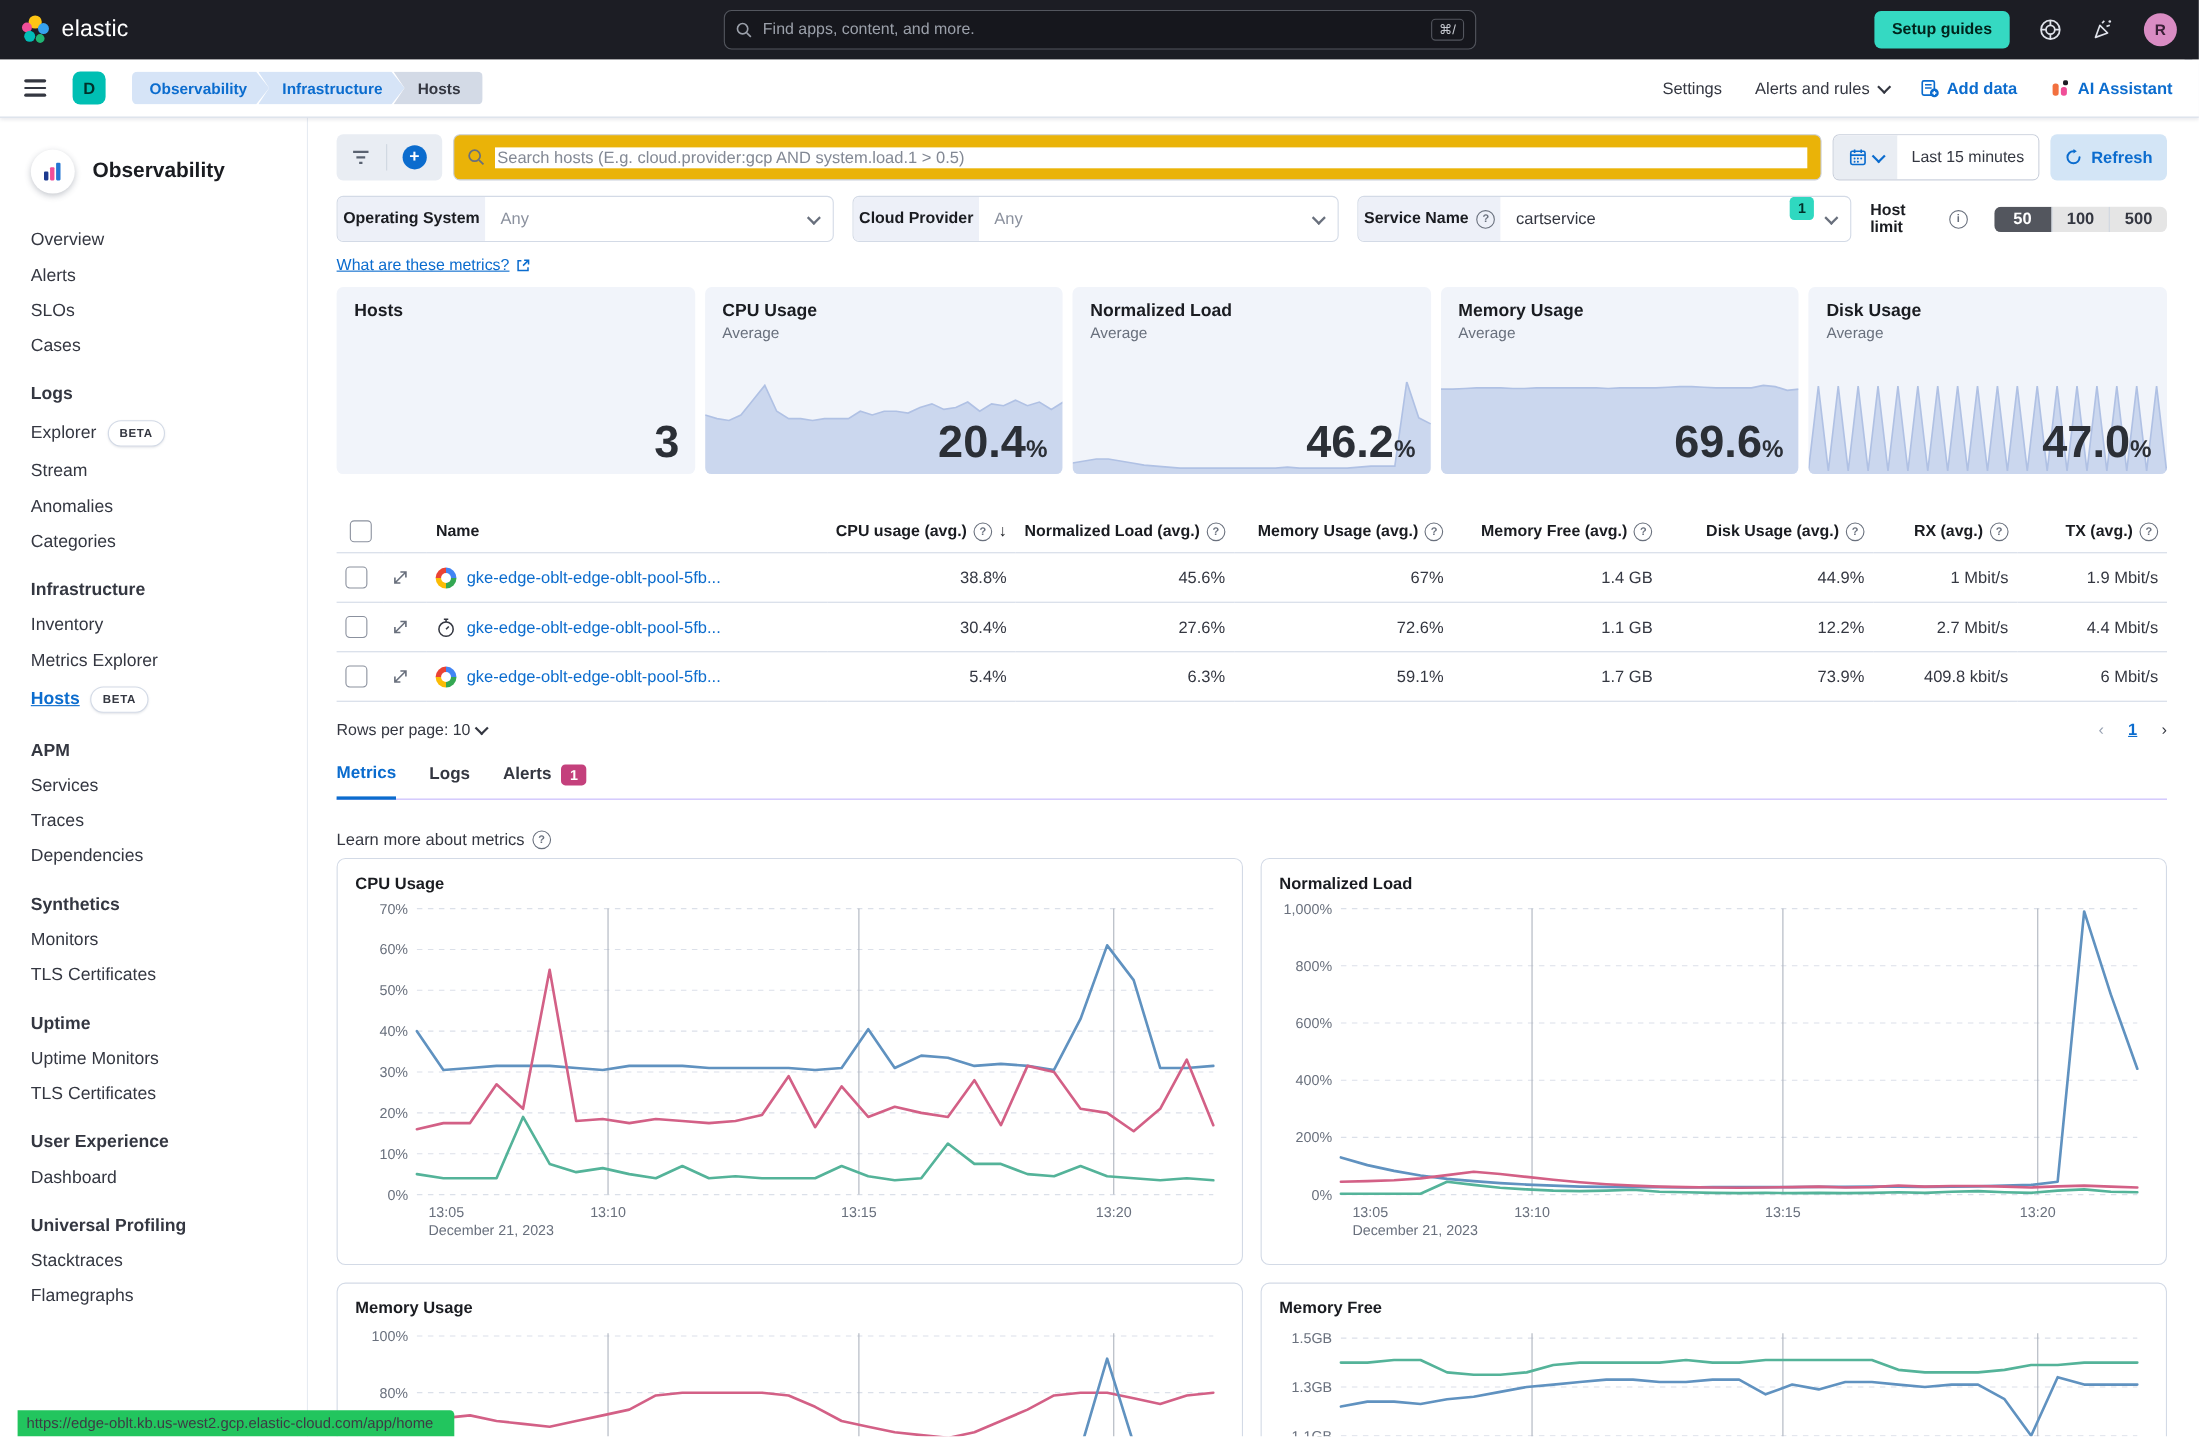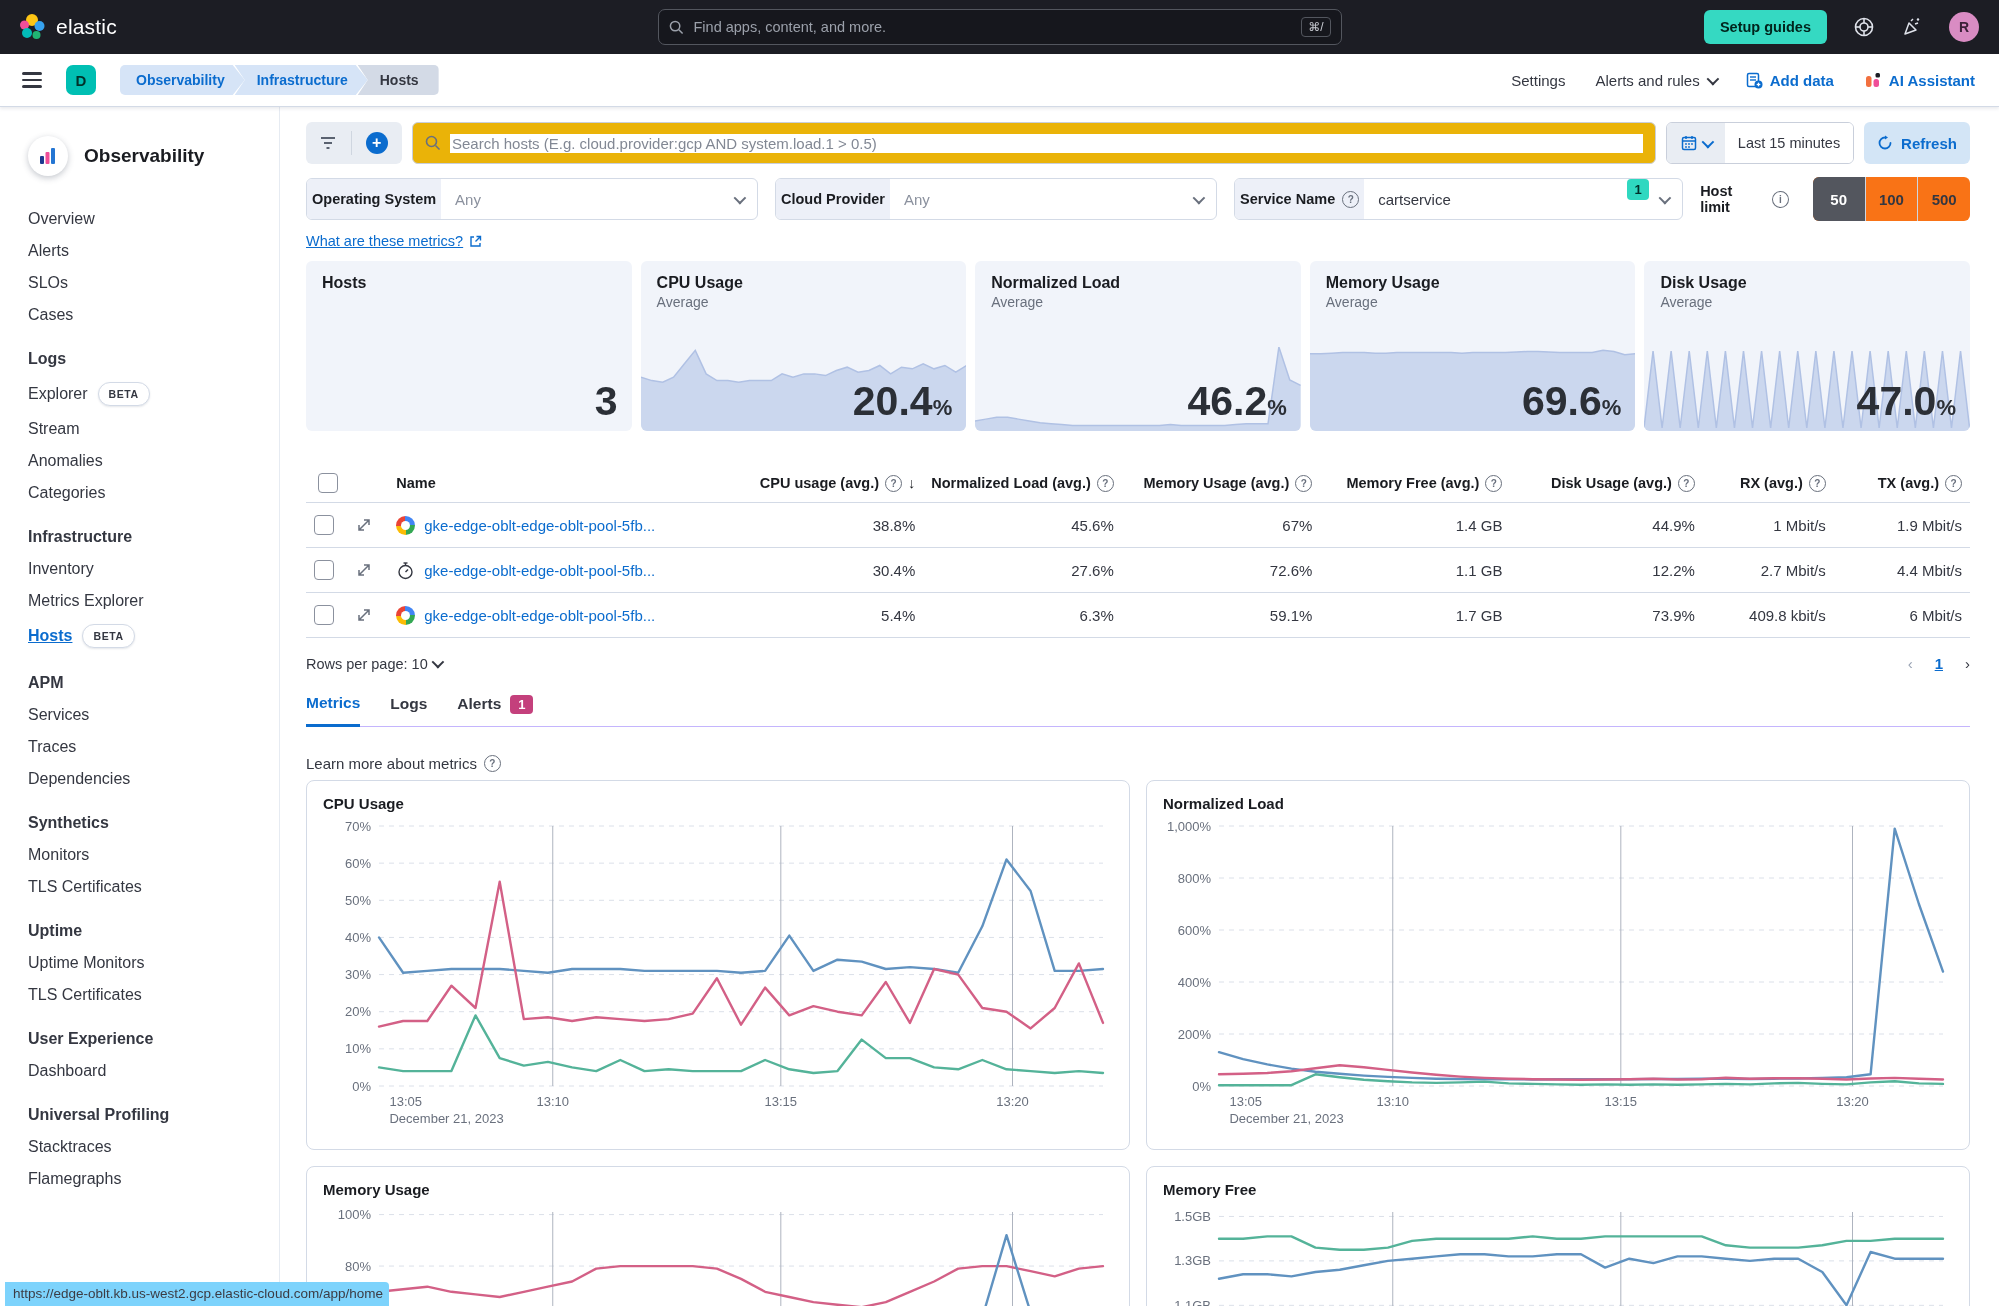--- a/index.html
+++ b/index.html
@@ -48,21 +48,21 @@
   .sb-logo{width:40px;height:40px;border-radius:50%;background:#fff;box-shadow:0 2px 6px rgba(60,70,90,.3);
       display:flex;align-items:center;justify-content:center}
   .sb-title span{font-size:19px;font-weight:700;color:#1a1c21}
   .sb-section{margin-top:26px;font-size:16px;font-weight:700;color:#343741;margin-bottom:14px}
   .sb-item{font-size:16px;color:#343741;margin-bottom:14px;line-height:18px;display:flex;align-items:center;gap:10px}
   .sb-item.active .lbl{color:#0b6cce;font-weight:700;text-decoration:underline}
   .beta{border:1px solid #d3dae6;border-radius:12px;background:#fff;font-size:10.5px;font-weight:700;letter-spacing:.6px;
       padding:2px 10px;color:#343741;box-shadow:0 1px 2px rgba(120,130,150,.2)}
   .sb-thumb{position:absolute;top:8px;right:6px;width:7px;height:952px;background:#a8aeb9;border-radius:4px}
   .sb-close{position:absolute;left:48px;top:1140px;color:#4a7fd4;font-size:17px;font-weight:400}
-  .url-pill{position:absolute;left:5px;bottom:0;background:#7dd3fc;color:#3c3c44;font-size:13.5px;padding:4px 6px 5px 8px;
+  .url-pill{position:absolute;left:16px;bottom:0;background:#22c55e;color:#3c3c44;font-size:13.5px;padding:4px 19px 5px 8px;
       border-top-right-radius:4px;z-index:40;white-space:nowrap}
 
   
   .main{position:absolute;left:280px;top:106px;right:0;bottom:0;background:#fff;box-sizing:border-box;padding:0 29px 0 26px;overflow:hidden}
 
   .toolbar{display:flex;height:42px;gap:10px;margin-top:16px;align-items:stretch}
   .tb-controls{width:96px;background:#e9edf3;border-radius:6px;display:flex;align-items:center;justify-content:space-evenly}
   .tb-sep{width:1px;height:24px;background:#cfd6e0}
   .plus-circle{width:22px;height:22px;border-radius:50%;background:#0b6cce;color:#fff;font-size:16px;line-height:21px;
       text-align:center;font-weight:700}
@@ -79,21 +79,21 @@
   .filter{display:flex;border:1px solid #d3dae6;border-radius:6px;overflow:hidden;background:#fff;align-items:stretch}
   .f-label{background:#edf0f8;display:flex;align-items:center;gap:7px;padding:0 5px;font-size:14.5px;font-weight:600;color:#1a1c21}
   .f-value{display:flex;align-items:center;flex:1;padding:0 14px;font-size:15px;color:#8b919e}
   .f-value.set{color:#343741}
   .f-caret{display:flex;align-items:center;padding-right:14px;color:#69707d}
   .f-os{width:452px}.f-cp{width:442px}.f-sn{width:449px}
   .count-badge{background:#2fd8c0;color:#00312a;font-weight:700;font-size:13px;border-radius:4px;min-width:22px;height:21px;
       display:flex;align-items:center;justify-content:center;margin-right:10px}
   .hl-group{margin-left:auto;display:flex;align-items:center;gap:24px}
   .hl-label{font-size:14.5px;font-weight:700;display:flex;align-items:center;gap:6px;color:#1a1c21}
-  .hl-seg{display:flex;border-radius:6px;overflow:hidden;background:#f97316;height:44px}
+  .hl-seg{display:flex;border-radius:6px;overflow:hidden;background:#e5e5e5;height:23px}
   .hl-opt{width:52px;display:flex;align-items:center;justify-content:center;font-size:15px;font-weight:600;color:#343741;
       border-left:1px solid #cfd6e0}
   .hl-opt:first-child{border-left:none}
   .hl-opt.sel{background:#53565e;color:#fff}
 
   .metrics-link{margin-top:13px;font-size:14.5px;color:#0b6cce;display:flex;align-items:center;gap:6px;width:fit-content}
   .metrics-link span{text-decoration:underline}
 
   .kpi-row{display:flex;gap:9px;margin-top:12px;height:170px}
   .kpi{flex:1;background:#f1f4fa;border-radius:6px;position:relative;overflow:hidden}

